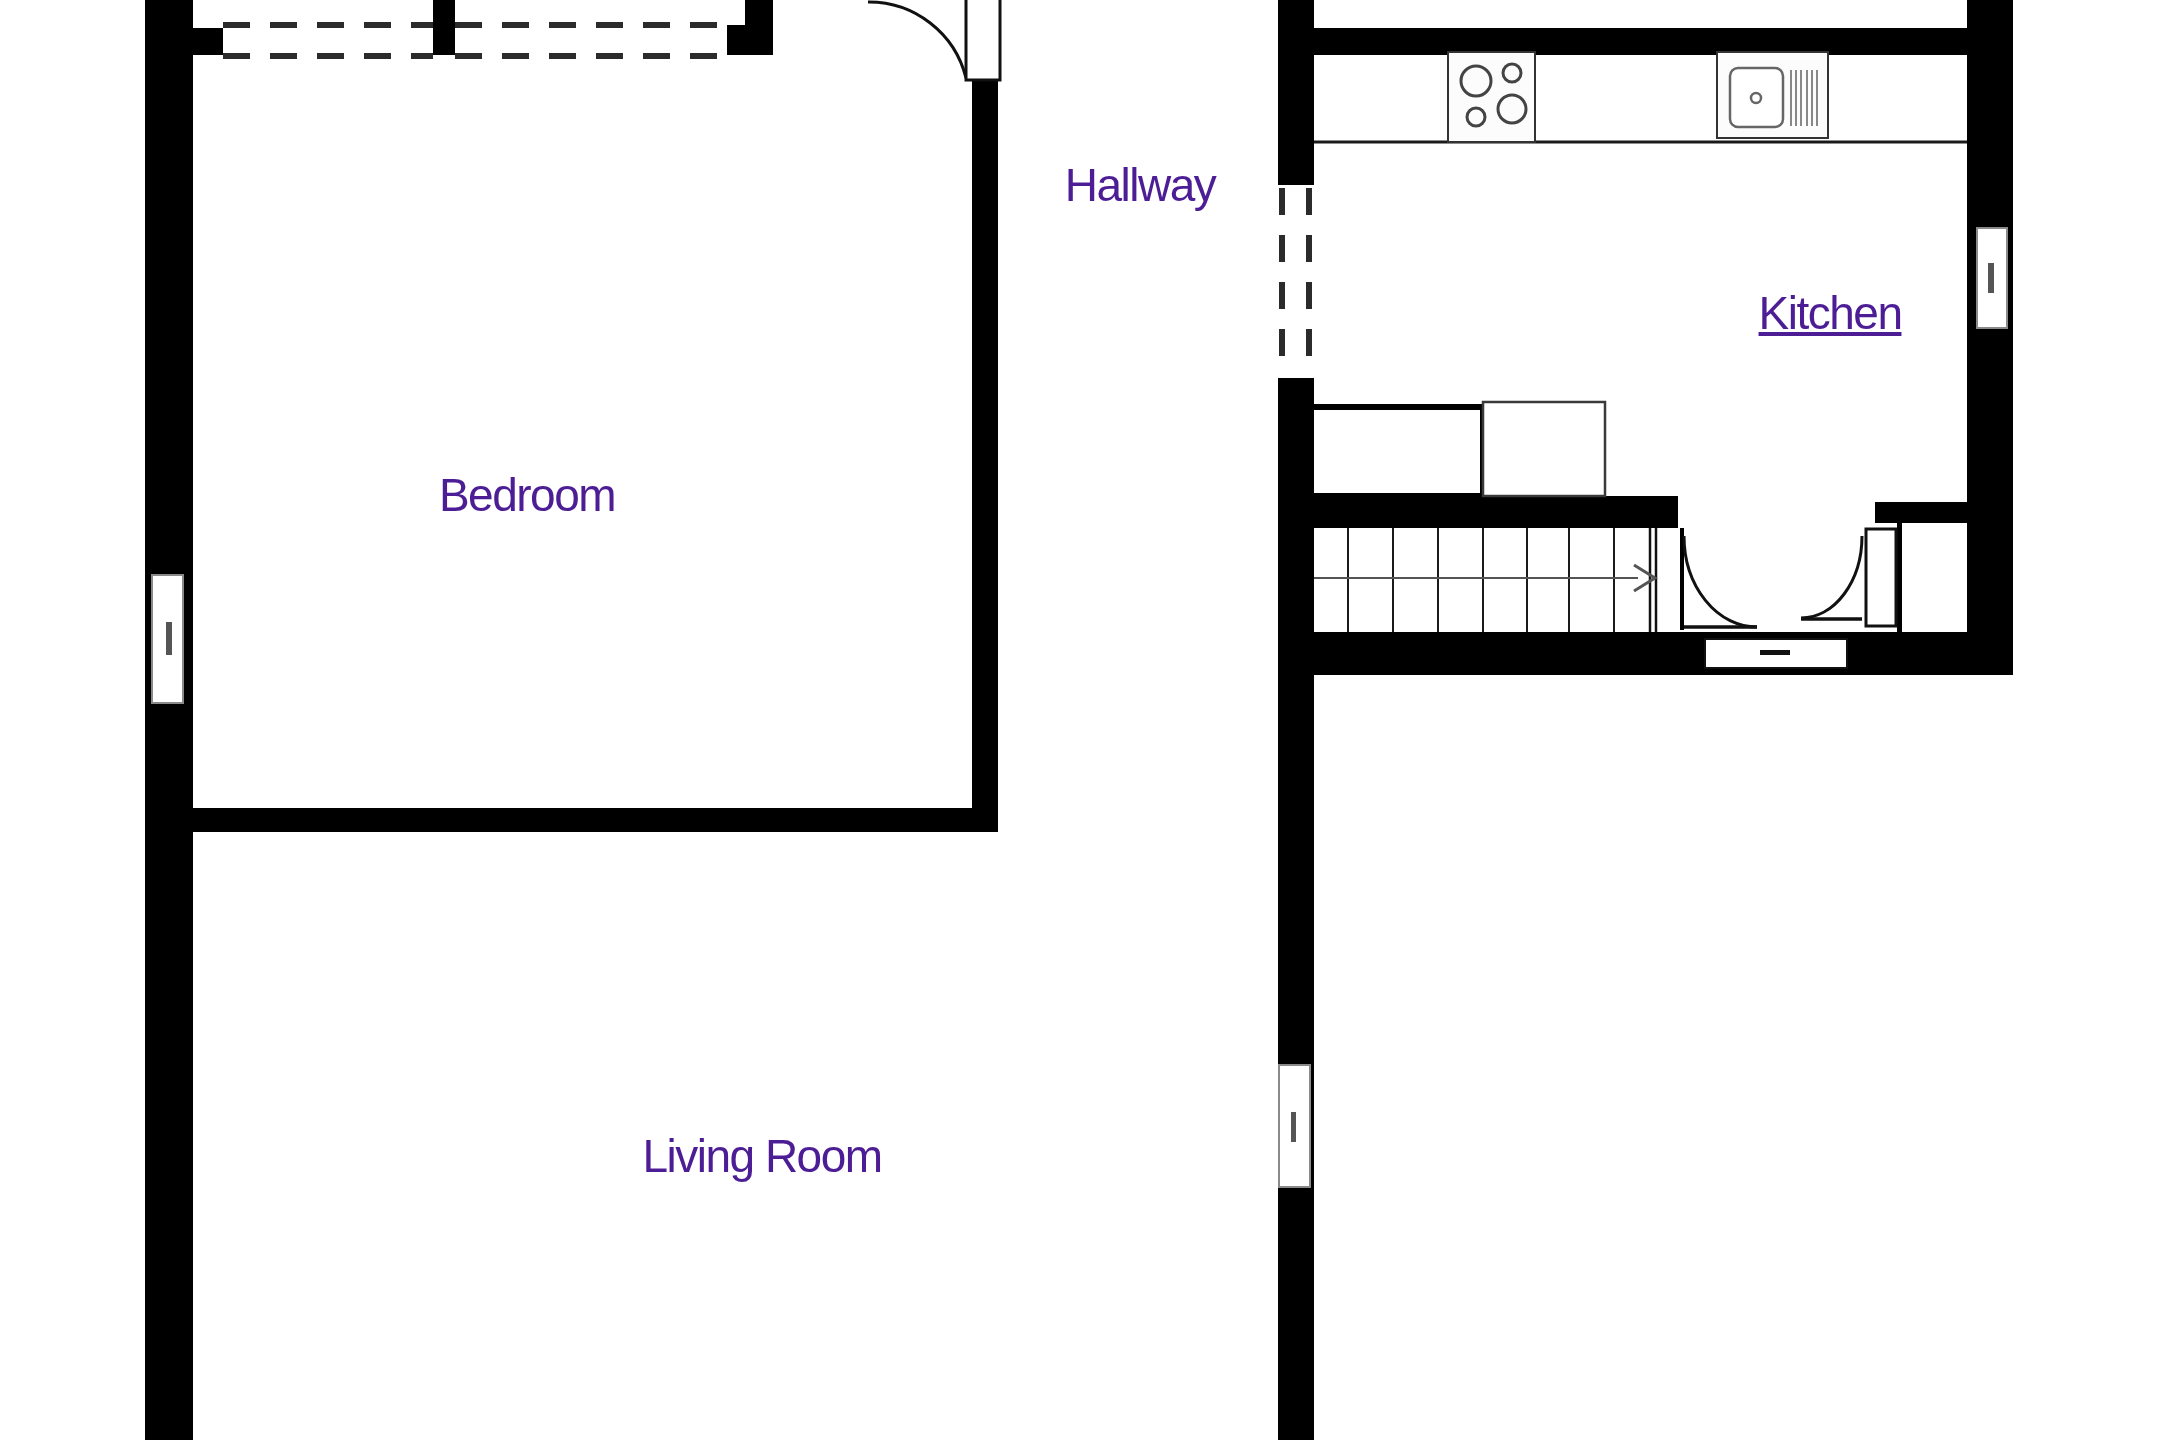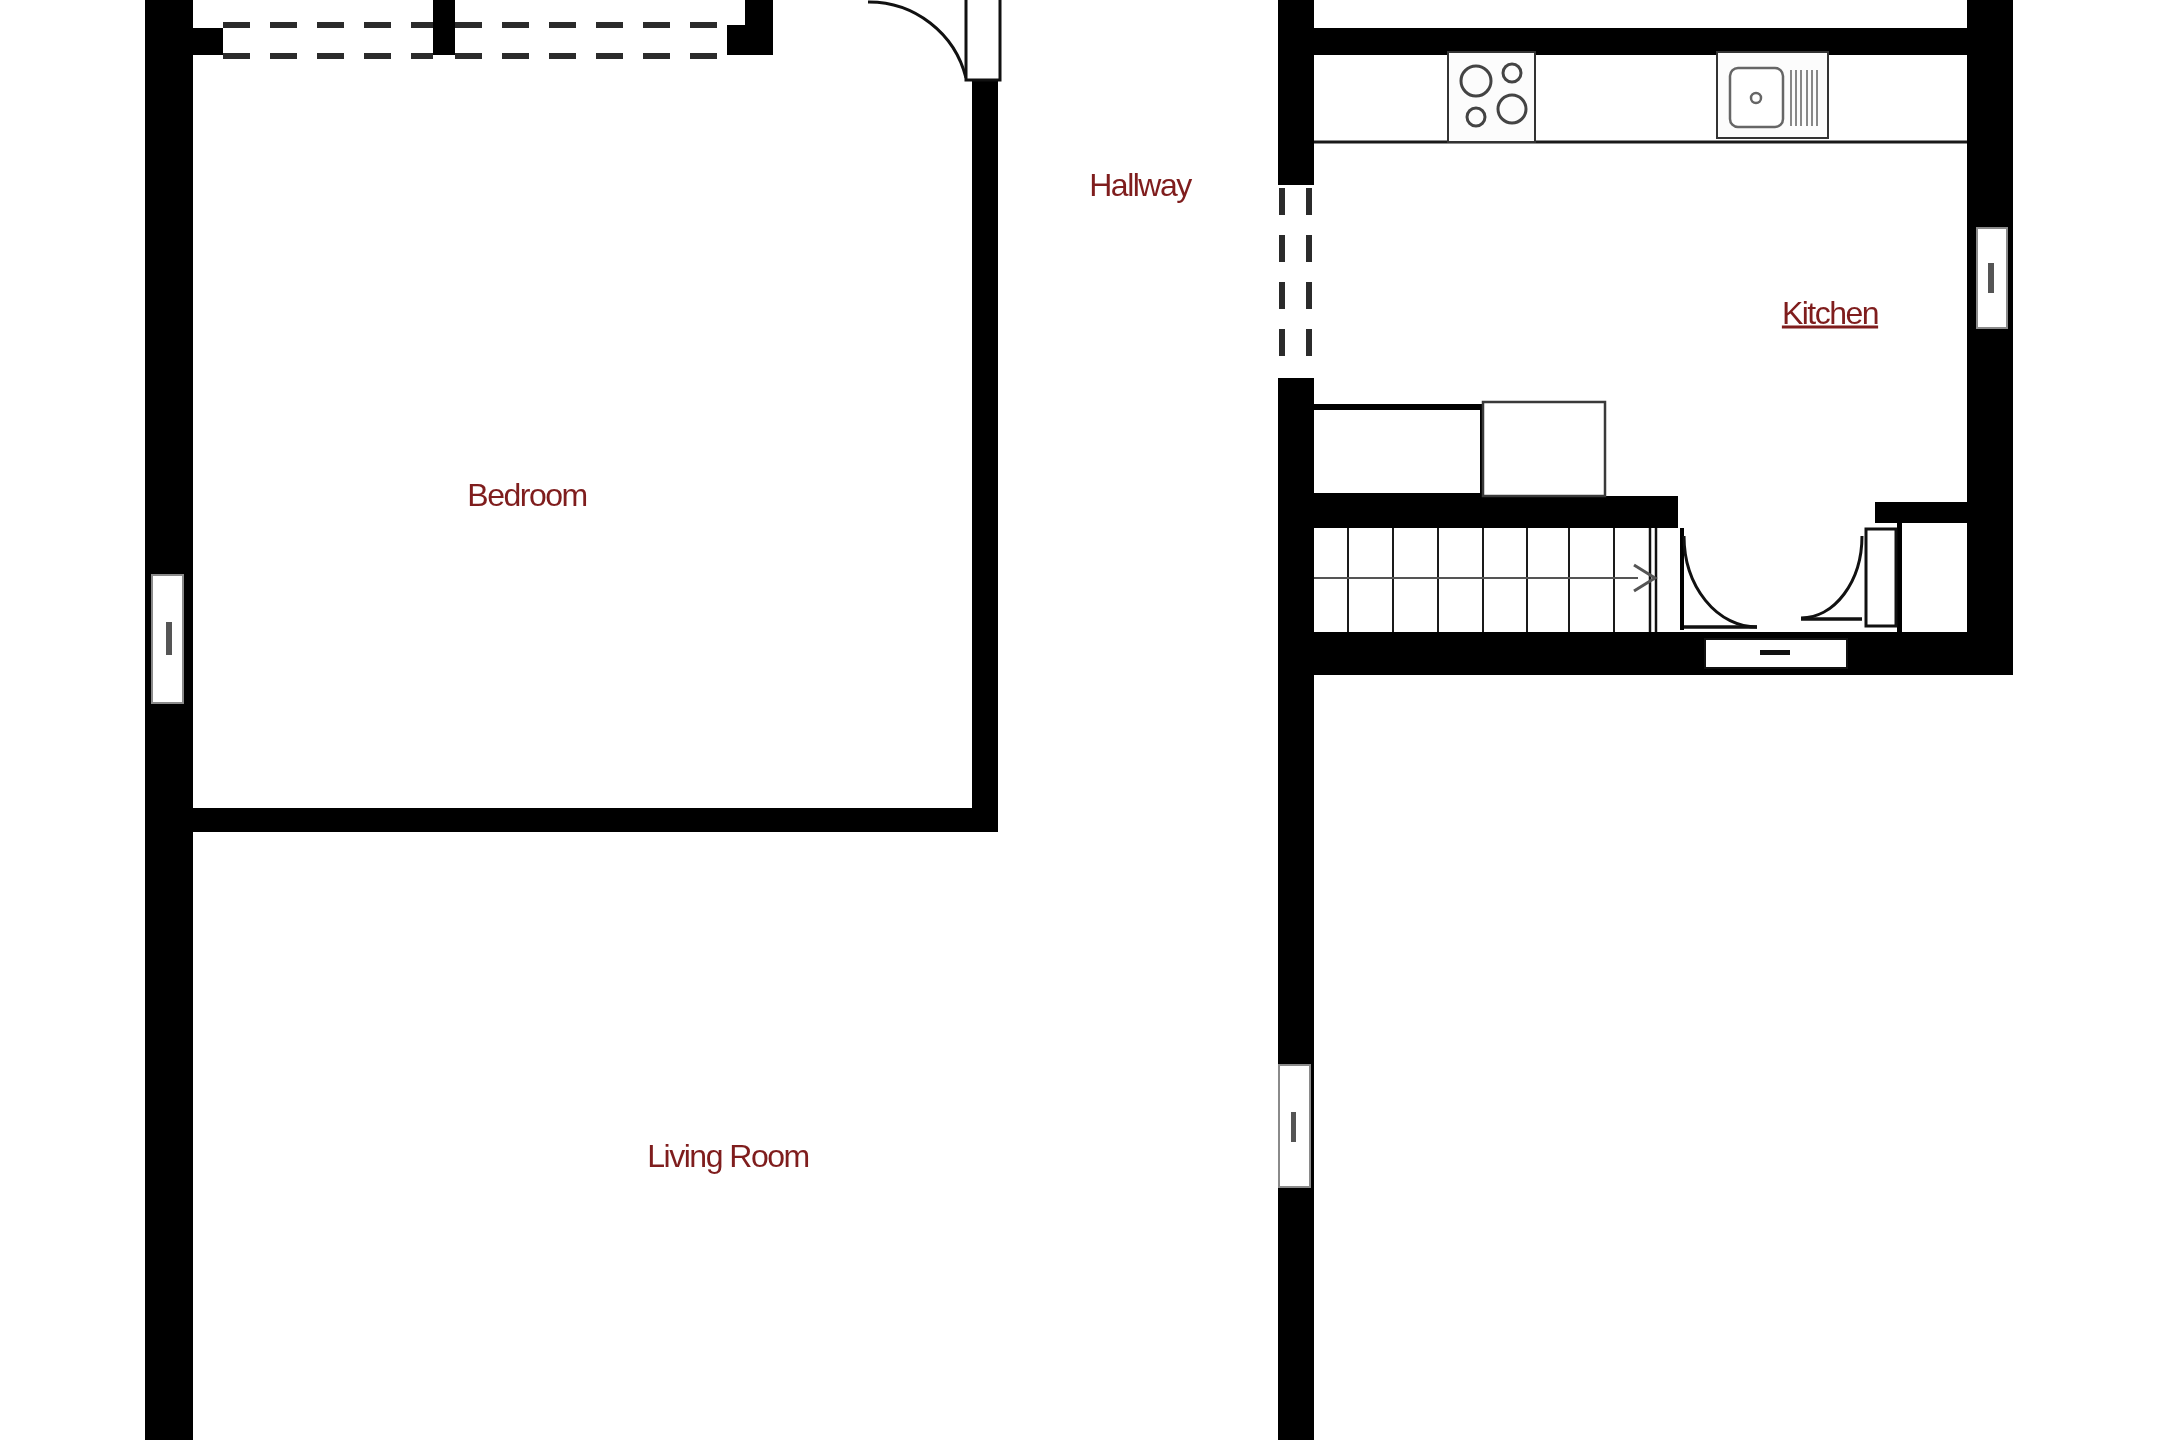--- a/index.html
+++ b/index.html
@@ -7,23 +7,23 @@
     position:relative;
     width:2160px;height:1440px;
     background:#ffffff;
     overflow:hidden;
     font-family:"Liberation Sans", sans-serif;
   }
   .plan-svg{position:absolute;left:0;top:0;}
   .room-label{
     position:absolute;
     transform:translate(-50%,-50%);
-    font-size:32px;
+    font-size:46px;
     letter-spacing:-1.5px;
-    color:#7f1d1d;
+    color:#4c1d95;
     white-space:nowrap;
     user-select:none;
   }
 </style>
 </head>
 <body>
 
 <div class="plan">
 
   <svg class="plan-svg" width="2160" height="1440" viewBox="0 0 2160 1440">
@@ -137,14 +137,14 @@
       <rect x="1760" y="650" width="30" height="5" fill="#111111"></rect>
     </g>
   </svg>
 
   <div class="room-label" style="left:527px;top:495px;">Bedroom</div>
 
   <div class="room-label" style="left:1140px;top:185px;">Hallway</div>
 
   <div class="room-label" style="left:1830px;top:313px;text-decoration:underline;">Kitchen</div>
 
-  <div class="room-label" style="left:728px;top:1156px;">Living Room</div>
+  <div class="room-label" style="left:762px;top:1156px;">Living Room</div>
 </div>
 
 </body></html>

